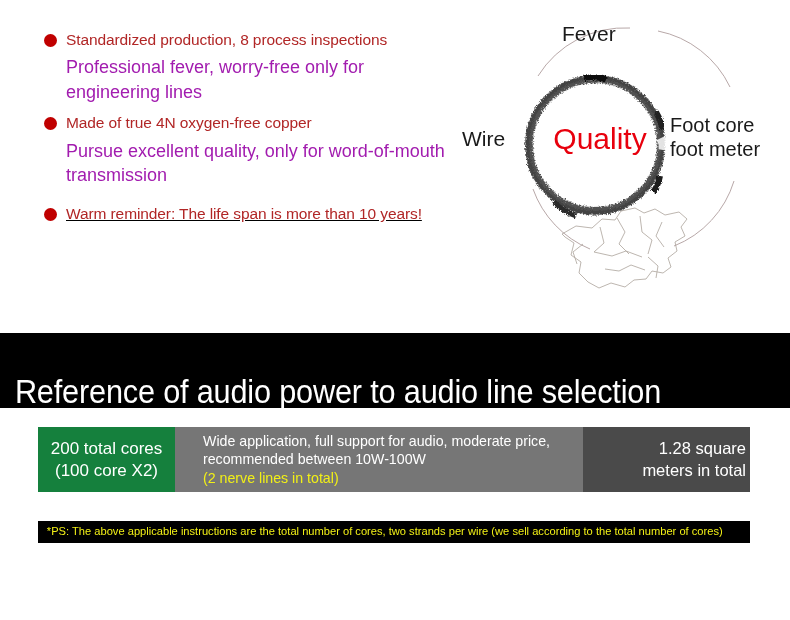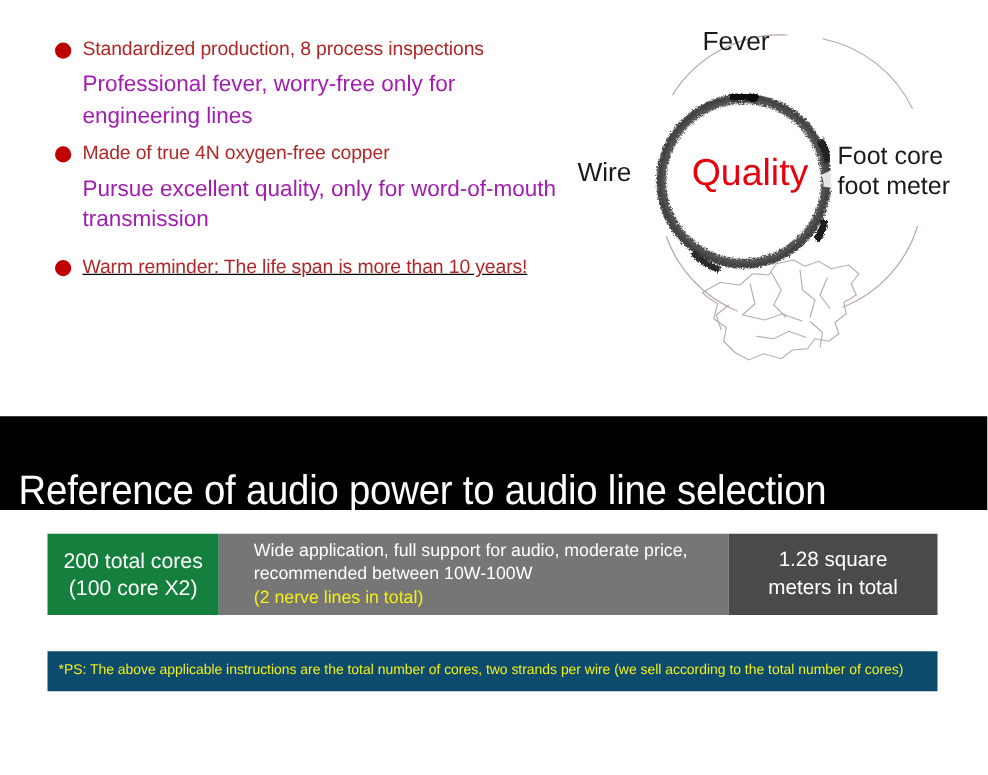--- a/index.html
+++ b/index.html
@@ -148,35 +148,35 @@
     width: 408px;
     background: #767676;
     padding: 0 0 0 28px;
     font-size: 14.2px;
     line-height: 1.31;
   }
   #cell-desc .yellow { color: #f2f016; }
   #cell-area {
     width: 167px;
     background: #4a4a4a;
-    align-items: center;
+    align-items: flex-end;
     text-align: center;
     font-size: 16.5px;
     line-height: 1.3;
     padding: 0 4px;
   }
 
   
   #ps-bar {
     position: absolute;
     left: 38px;
     top: 521px;
     width: 712px;
-    height: 32px;
-    background: #0c4a6e;
+    height: 22px;
+    background: #000000;
     display: flex;
     align-items: center;
   }
   #ps-text {
     color: #f2f016;
     font-size: 11.3px;
     line-height: 1.2;
     padding-left: 9px;
     white-space: nowrap;
     transform: scaleX(0.985);

